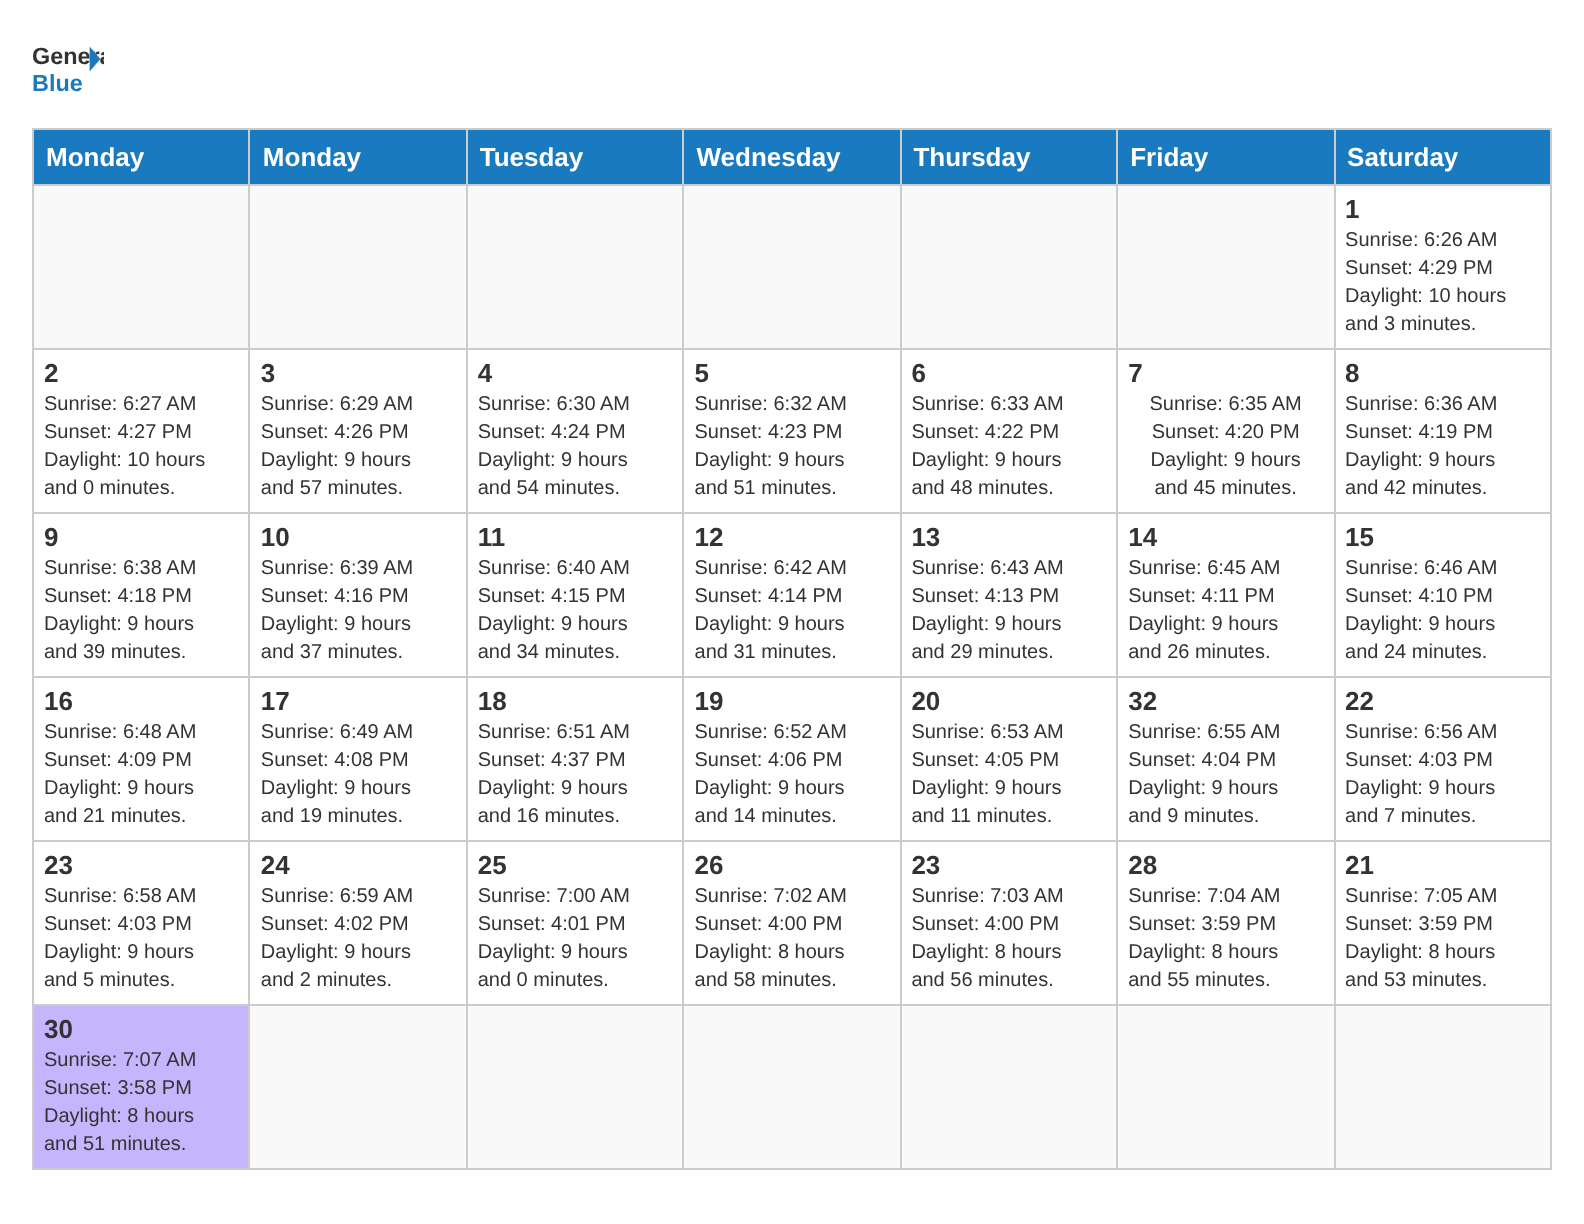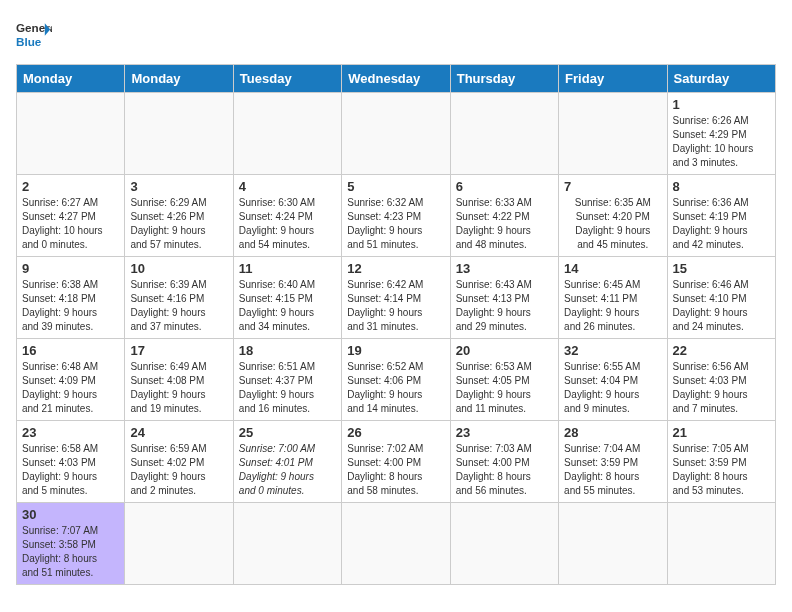--- a/index.html
+++ b/index.html
@@ -284,21 +284,21 @@
         </td>
         <td>
           <span class="day-number">24</span>
           <div class="day-info" style="white-space: pre-line;">Sunrise: 6:59 AM
 Sunset: 4:02 PM
 Daylight: 9 hours
 and 2 minutes.</div>
         </td>
         <td>
           <span class="day-number">25</span>
-          <div class="day-info" style="white-space: pre-line; font-style: italic;">Sunrise: 7:00 AM
+          <div class="day-info" style="white-space: pre-line;">Sunrise: 7:00 AM
 Sunset: 4:01 PM
 Daylight: 9 hours
 and 0 minutes.</div>
         </td>
         <td>
           <span class="day-number">26</span>
           <div class="day-info" style="white-space: pre-line;">Sunrise: 7:02 AM
 Sunset: 4:00 PM
 Daylight: 8 hours
 and 58 minutes.</div>

